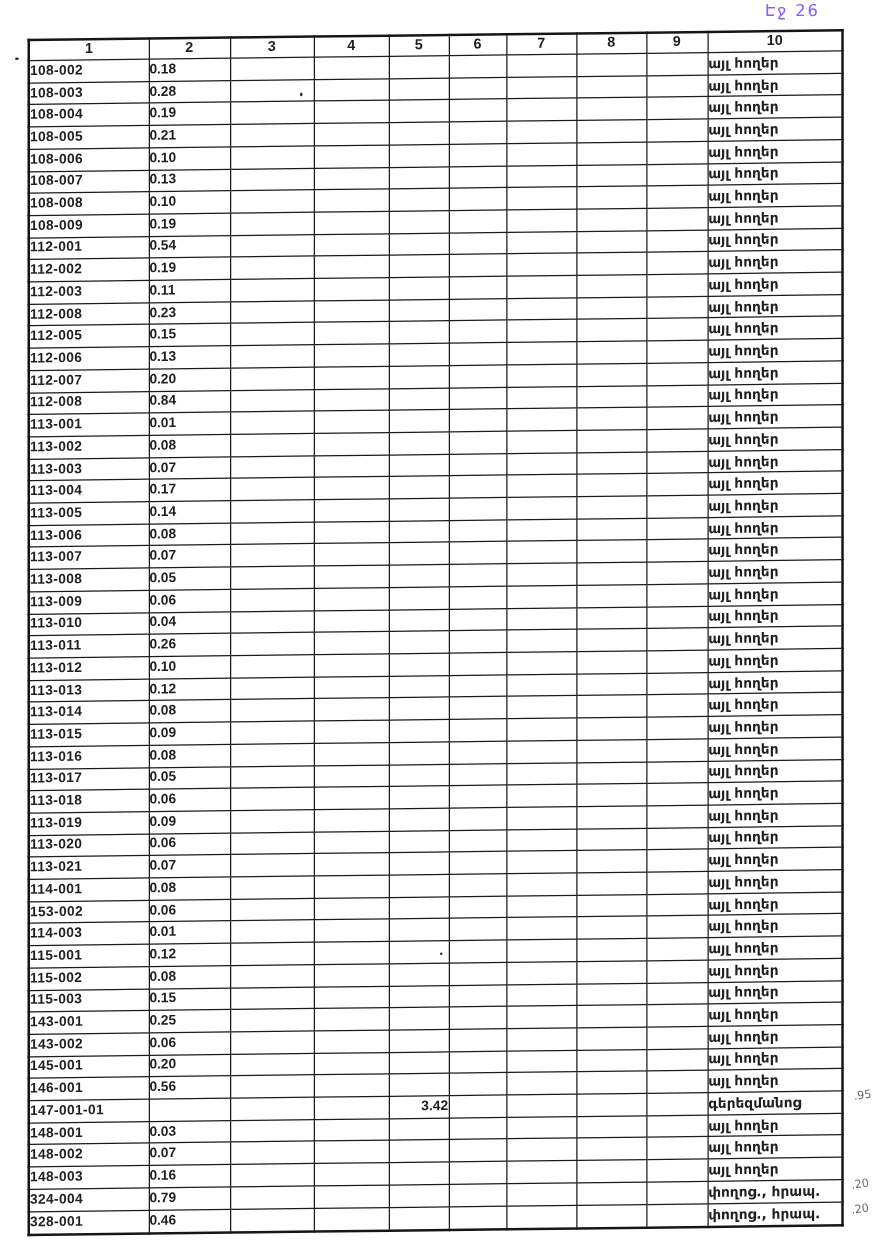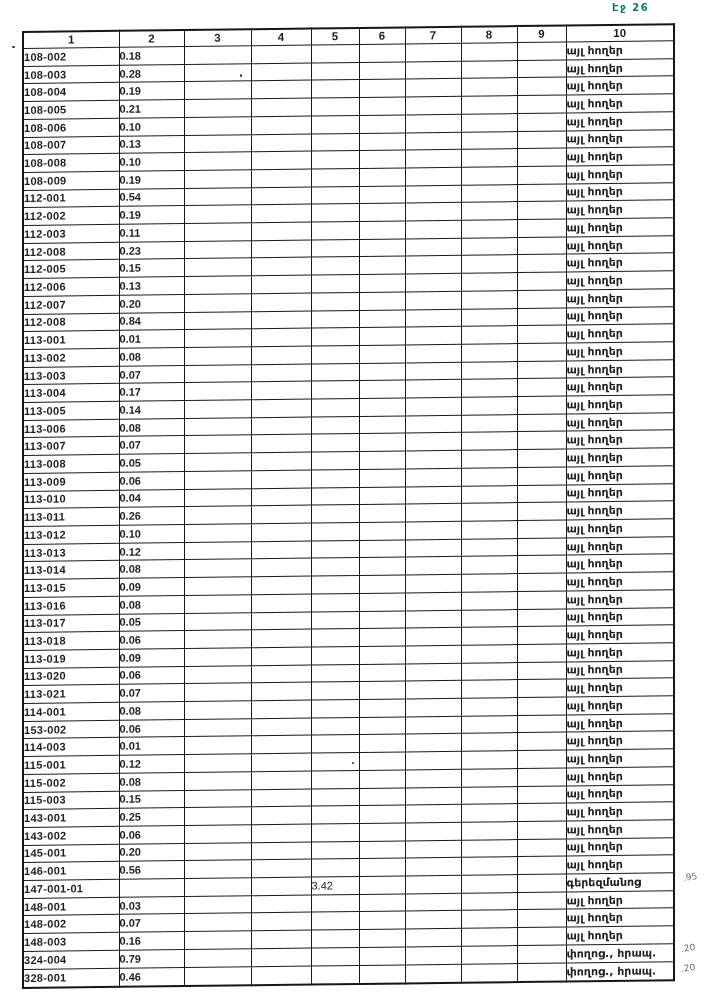--- a/index.html
+++ b/index.html
@@ -12,24 +12,24 @@
     width: 708px;
     height: 995px;
     overflow: hidden;
     font-family: "Liberation Sans", "DejaVu Sans", sans-serif;
     color: #1c1c1c;
   }
   .page-label {
     position: absolute;
     top: 2px;
     left: 612px;
-    font-size: 10px;
-    font-weight: bold;
+    font-size: 13px;
+    font-weight: normal;
     letter-spacing: 1.5px;
-    color: #0f766e;
+    color: #8b5cf6;
     font-family: "DejaVu Sans", sans-serif;
   }
   .sheet {
     position: absolute;
     left: 22px;
     top: 31px;
     transform: skewY(-0.68deg);
     transform-origin: 0 0;
   }
   table.grid {
@@ -50,21 +50,21 @@
     color: #1f1f1f;
   }
   table.grid th {
     font-weight: bold;
     text-align: center;
     height: 15px;
     font-size: 11.5px;
   }
   td.c1 { text-align: left; padding-left: 5px; font-weight: bold; letter-spacing: 0.3px; }
   td.c2 { text-align: left; font-weight: bold; }
-  td.c5 { text-align: left; font-weight: normal; }
+  td.c5 { text-align: right; font-weight: bold; }
   td.c10 { text-align: left; padding-left: 3px; font-weight: bold; font-family: "DejaVu Sans", sans-serif; font-size: 10.5px; }
   .mnote {
     position: absolute;
     font-size: 9px;
     color: #6a6a6a;
     font-family: "DejaVu Sans", sans-serif;
     transform: rotate(-8deg);
   }
   .mnote.n0 { left: 683px; top: 872px; }
   .mnote.n1 { left: 681px; top: 943px; }

